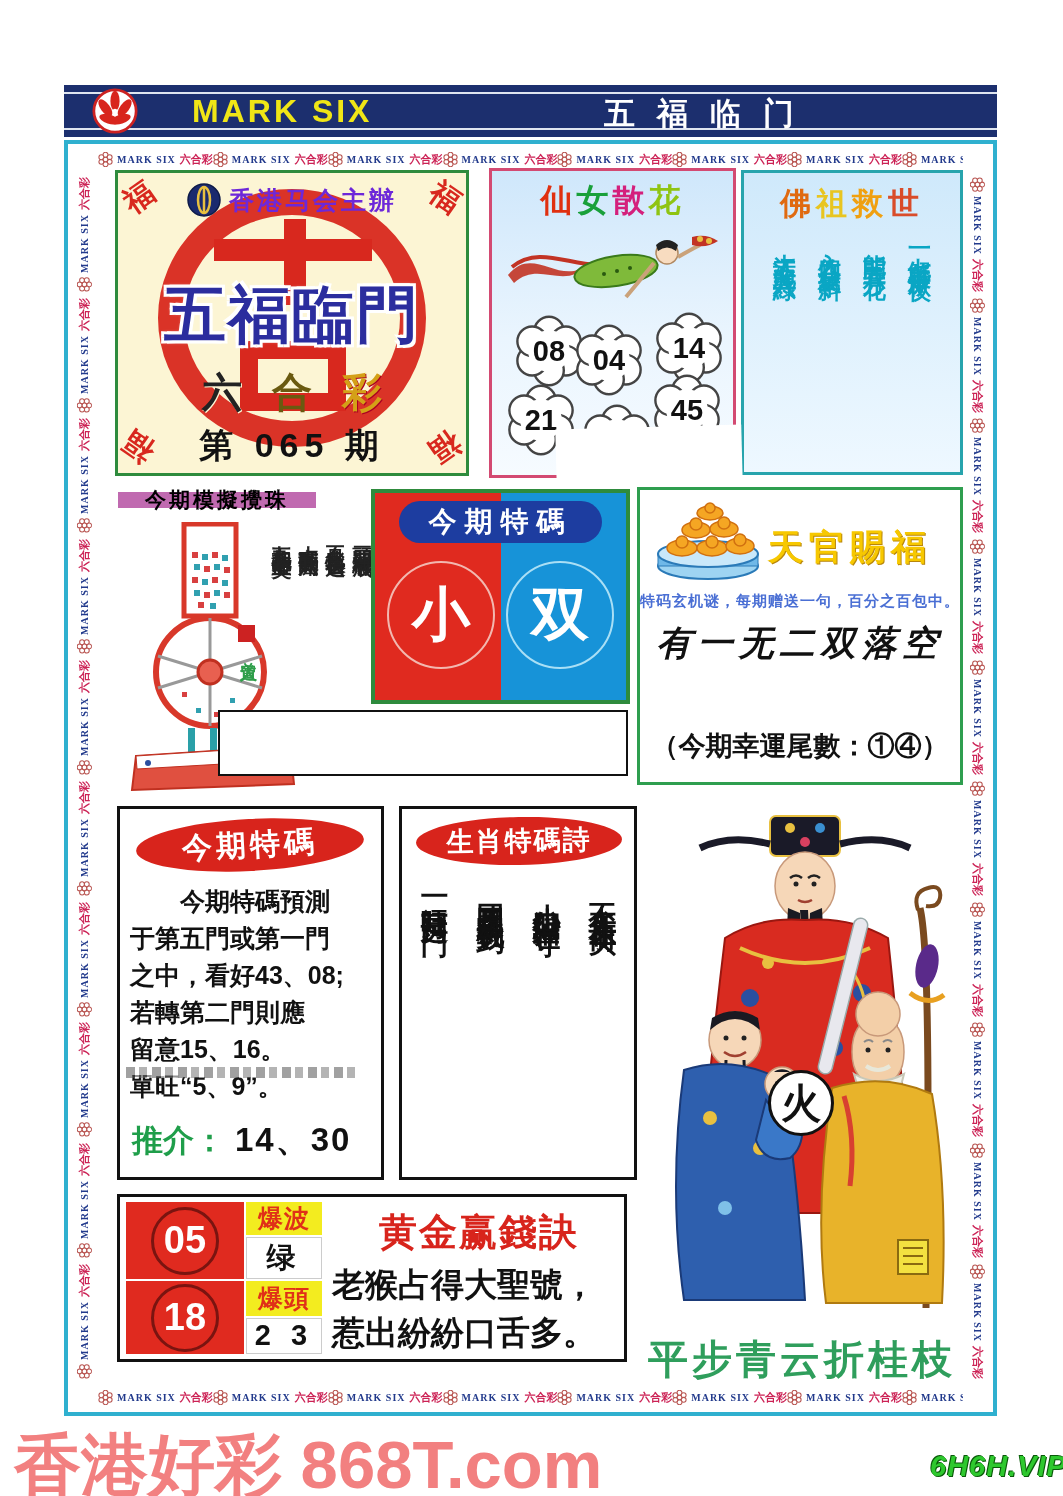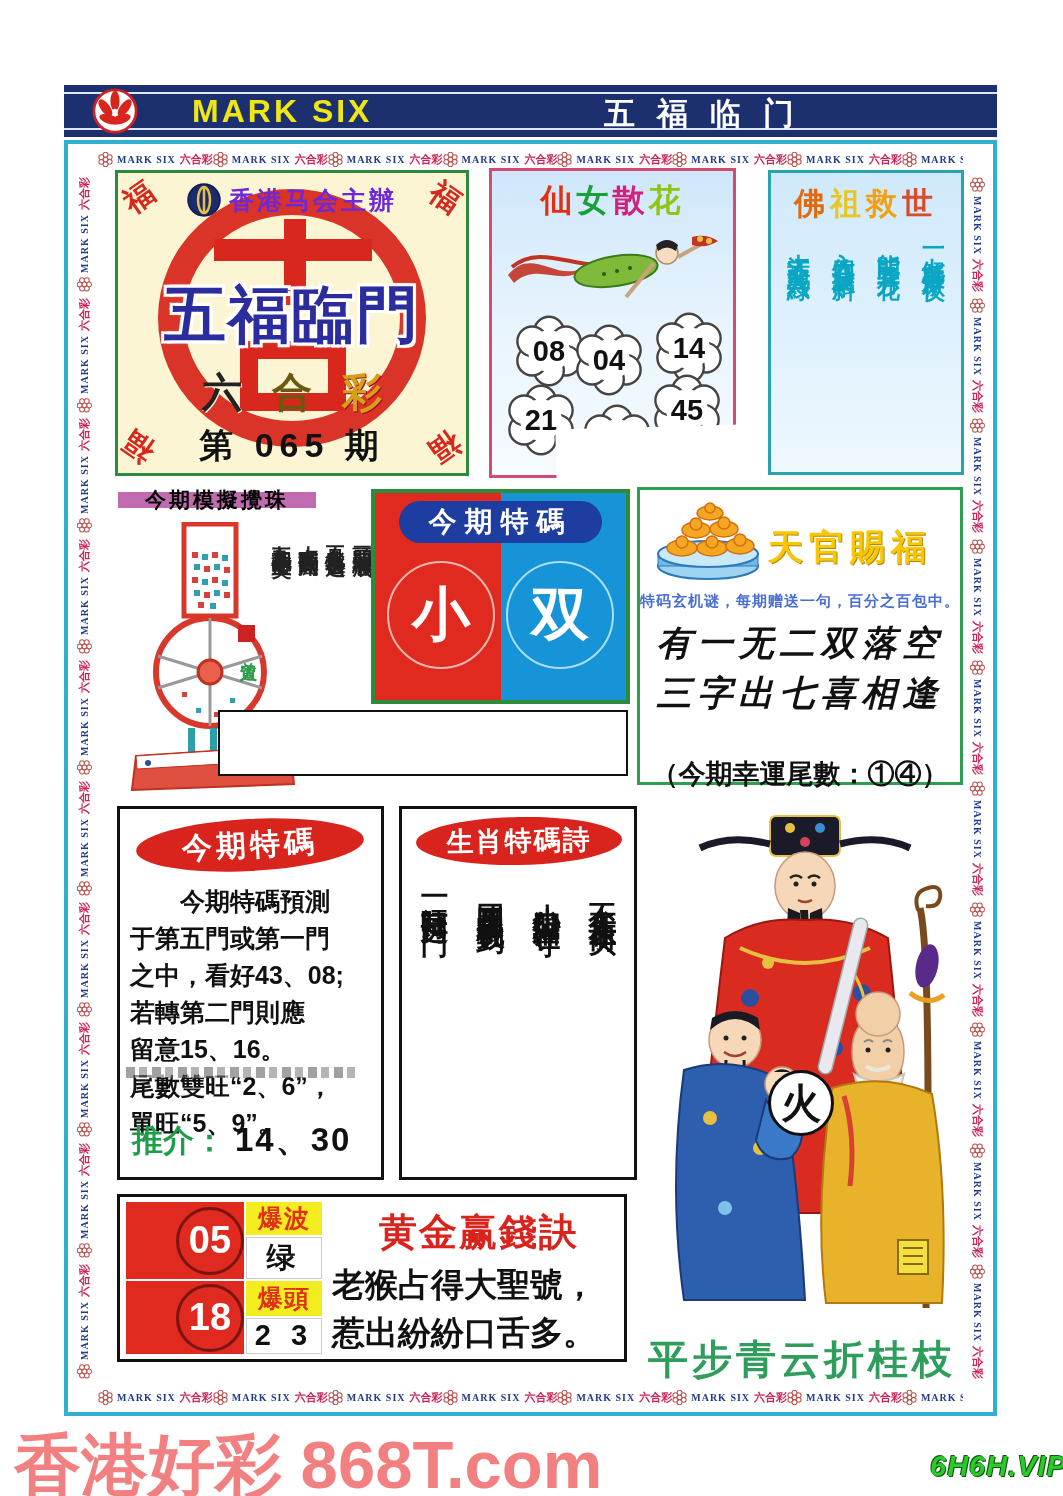--- a/index.html
+++ b/index.html
@@ -62,21 +62,21 @@
   .ft1{color:#e03010;} .ft2{color:#19a03a;} .ft3{color:#d4207c;} .ft4{color:#8fc412;}
   .fairy-art{position:absolute;left:12px;top:52px;}
   .nflower{position:absolute;width:74px;height:74px;}
   .nflower svg{position:absolute;left:0;top:0;width:74px;height:74px;}
   .nflower span{position:absolute;left:0;top:0;width:74px;height:74px;display:flex;align-items:center;
     justify-content:center;font-size:29px;font-weight:900;color:#111;}
   .f1{left:20px;top:143px;} .f2{left:80px;top:152px;} .f3{left:160px;top:140px;}
   .f4{left:12px;top:212px;} .f5{left:88px;top:232px;} .f6{left:158px;top:202px;}
 
   
-  .buddha{left:768px;top:170px;width:196px;height:305px;border:3px solid #27a4ad;box-sizing:border-box;
+  .buddha{left:741px;top:170px;width:222px;height:305px;border:3px solid #27a4ad;box-sizing:border-box;
     background:linear-gradient(180deg,#cfe9fb,#eef8ff);}
   .buddha-title{position:absolute;left:0;top:10px;width:100%;text-align:center;font-size:31px;font-weight:900;letter-spacing:5px;}
   .bt1{color:#e06a10;} .bt2{color:#e8c520;} .bt3{color:#f0a010;} .bt4{color:#d94c2a;}
   .buddha-poem{position:absolute;left:50%;top:62px;transform:translateX(-50%);height:222px;
     writing-mode:vertical-rl;text-orientation:upright;font-size:23px;font-weight:700;color:#0aa6c4;
     line-height:45px;letter-spacing:4px;}
 
   
   .sim-banner{left:118px;top:492px;width:198px;height:16px;background:#c06ab0;color:#000000;
     font-size:21px;font-weight:900;letter-spacing:3px;display:flex;align-items:center;justify-content:center;}
@@ -105,21 +105,21 @@
   .ingots{position:absolute;left:12px;top:12px;}
   .tg-title{position:absolute;left:128px;top:34px;font-size:35px;font-weight:900;color:#f7c800;
     letter-spacing:6px;font-family:"Liberation Serif",serif;
     text-shadow:1px 1px 0 #b8860b,-1px -1px 0 #fff;}
   .tg-intro{position:absolute;left:0;top:102px;width:100%;text-align:left;color:#4a6fd4;
     font-size:15px;font-weight:700;letter-spacing:1px;}
   .tg-poem{position:absolute;left:0;width:100%;text-align:center;color:#111;font-size:35px;font-weight:700;
     font-family:"Liberation Serif",serif;font-style:italic;letter-spacing:6px;}
   .tgp1{top:130px;} .tgp2{top:180px;}
   .tg-lucky{position:absolute;left:0;top:238px;width:100%;text-align:center;color:#111;font-size:27px;
-    font-weight:700;font-family:"Liberation Serif",serif;margin-top:28px;}
+    font-weight:700;font-family:"Liberation Serif",serif;}
 
   
   .prediction{left:117px;top:806px;width:267px;height:374px;border:3px solid #111;box-sizing:border-box;background:#fff;}
   .red-ellipse{background:#d8241c;border-radius:50%;color:#fff;display:flex;align-items:center;
     justify-content:center;font-weight:900;}
   .pred-banner{position:absolute;left:16px;top:10px;width:228px;height:52px;font-size:30px;
     letter-spacing:4px;transform:rotate(-3deg);}
   .pred-body{position:absolute;left:10px;top:74px;width:250px;color:#111;font-weight:700;
     font-size:25px;line-height:37px;}
   .smudge{position:absolute;left:6px;top:258px;width:232px;height:11px;opacity:.55;filter:blur(.7px);
@@ -132,21 +132,21 @@
   .zodiac{left:399px;top:806px;width:238px;height:374px;border:3px solid #111;box-sizing:border-box;background:#fff;}
   .zod-banner{position:absolute;left:14px;top:8px;width:206px;height:48px;font-size:27px;letter-spacing:2px;transform:rotate(-1deg);}
   .zod-poem{position:absolute;left:50%;top:72px;transform:translateX(-50%);height:288px;
     writing-mode:vertical-rl;text-orientation:upright;font-size:28px;font-weight:900;color:#111;
     line-height:56px;letter-spacing:4px;}
 
   
   .burst-golden{left:117px;top:1194px;width:510px;height:168px;border:3px solid #111;box-sizing:border-box;background:#fff;}
   .burst-grid{position:absolute;left:6px;top:5px;width:196px;height:152px;display:grid;
     grid-template-columns:118px 76px;grid-template-rows:1fr 1fr;gap:2px;}
-  .burst-num{background:#e02a1f;display:flex;align-items:center;justify-content:flex-end;}
+  .burst-num{background:#e02a1f;display:flex;align-items:center;justify-content:center;}
   .burst-circle{width:62px;height:62px;border:3px solid #7a1410;border-radius:50%;display:flex;
     align-items:center;justify-content:center;color:#fff;font-size:38px;font-weight:900;}
   .burst-col{display:flex;flex-direction:column;gap:2px;}
   .burst-label{flex:1;background:#f3ec1f;color:#e03018;font-size:25px;font-weight:900;display:flex;
     align-items:center;justify-content:center;letter-spacing:1px;}
   .burst-value{flex:1;background:#fff;color:#111;font-size:29px;font-weight:900;display:flex;
     align-items:center;justify-content:center;letter-spacing:6px;border:1px solid #ccc;}
   .golden-title{position:absolute;left:218px;top:10px;width:282px;text-align:center;color:#d8241c;
     font-size:38px;font-weight:900;font-family:"Liberation Serif",serif;letter-spacing:2px;}
   .golden-line{position:absolute;left:212px;width:292px;text-align:left;color:#111;font-size:33px;
@@ -681,33 +681,31 @@
           <circle cx="44" cy="22" r="6"></circle>
         <ellipse cx="72" cy="27" rx="14" ry="8"></ellipse>
           <circle cx="72" cy="21" r="6"></circle>
         <ellipse cx="58" cy="11" rx="13" ry="7"></ellipse>
           <circle cx="58" cy="6" r="5"></circle>
       </g>
     </svg>
     <div class="tg-title">天官賜福</div>
     <div class="tg-intro">特码玄机谜，每期赠送一句，百分之百包中。</div>
     <div class="tg-poem tgp1">有一无二双落空</div>
-    <div class="tg-poem tgp2">三字出七喜相逢</div>
     <div class="tg-lucky">（今期幸運尾數：①④）</div>
   </div>
 
   <div class="abs prediction">
     <div class="red-ellipse pred-banner">今期特碼</div>
     <div class="pred-body">
       <div>　　今期特碼預測</div>
       <div>于第五門或第一門</div>
       <div>之中，看好43、08;</div>
       <div>若轉第二門則應</div>
       <div>留意15、16。</div>
-      <div>尾數雙旺“2、6”，</div>
       <div>單旺“5、9”。</div>
     </div>
     <div class="smudge"></div>
     <div class="recommend">
       <span class="rec-label">推介：</span>
       <span class="rec-nums">14、30</span>
     </div>
   </div>
 
   <div class="abs zodiac">

